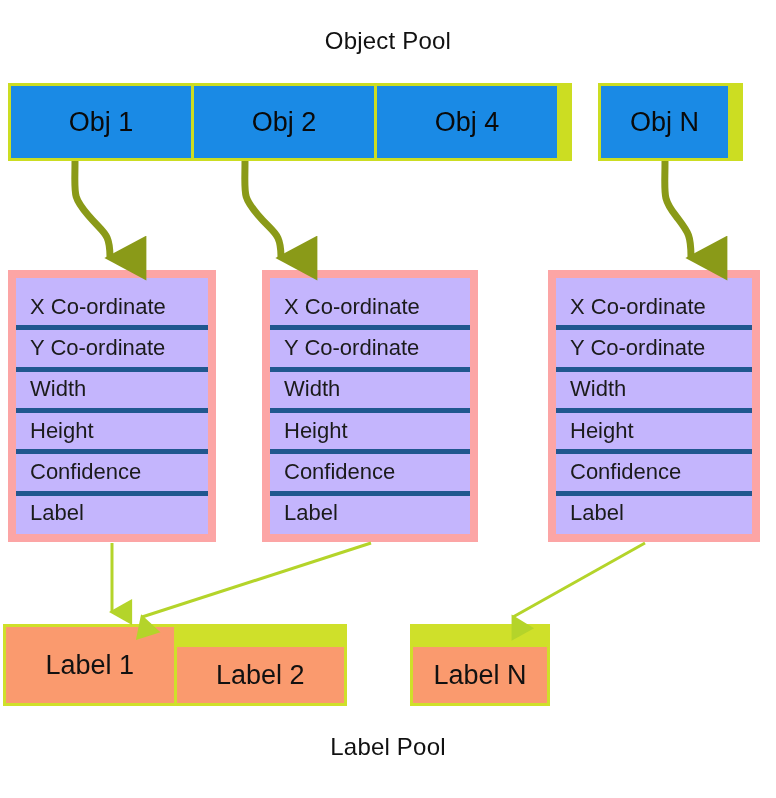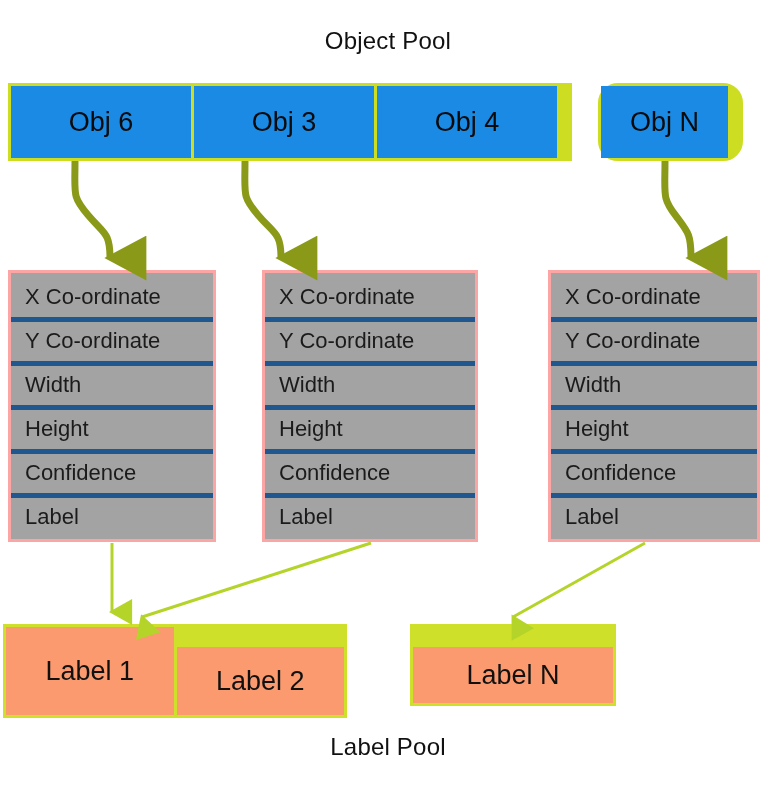--- a/index.html
+++ b/index.html
@@ -41,47 +41,47 @@
 
   
   .obj-group {
     position: absolute;
     display: flex;
     background: #ccdd22;
     border: 3px solid #ccdd22;
     box-sizing: border-box;
   }
   #obj-group-main { left: 8px;   top: 83px; width: 564px; height: 78px; }
-  #obj-group-n    { left: 598px; top: 83px; width: 145px; height: 78px; border-radius: 20px; }
+  #obj-group-n    { left: 598px; top: 83px; width: 145px; height: 78px; }
 
   .obj-cell {
     flex: 1 1 0;
     background: #1a8ae5;
     display: flex;
     align-items: center;
     justify-content: center;
     color: #0a0a0a;
     font-size: 27px;
     font-weight: 400;
     margin-right: 3px;
     box-sizing: border-box;
   }
   .obj-cell:last-child { margin-right: 12px; }
 
   
   .attr-box {
     position: absolute;
     top: 270px;
     height: 272px;
-    background: #a3a3a3;
-    border: 3px solid #fca5a5;
+    background: #c4b5fd;
+    border: 8px solid #fca5a5;
     box-sizing: border-box;
     display: flex;
     flex-direction: column;
-    padding: 2px 0 0 0;
+    padding: 8px 0 0 0;
   }
   #attr-box-0 { left: 8px;   width: 208px; }
   #attr-box-1 { left: 262px; width: 216px; }
   #attr-box-2 { left: 548px; width: 212px; }
 
   .attr-row {
     flex: 1 1 0;
     display: flex;
     align-items: center;
     position: relative;
@@ -102,22 +102,22 @@
   .attr-row:first-child::before { display: none; }
 
   
   .label-group {
     position: absolute;
     display: flex;
     background: #cfe02a;
     border: 3px solid #cfe02a;
     box-sizing: border-box;
   }
-  #label-group-main { left: 3px;   top: 624px; width: 344px; height: 94px; }
-  #label-group-n    { left: 410px; top: 624px; width: 206px; height: 82px; }
+  #label-group-main { left: 3px;   top: 624px; width: 344px; height: 82px; }
+  #label-group-n    { left: 410px; top: 624px; width: 140px; height: 82px; }
 
   .label-cell {
     flex: 1 1 0;
     background: #fa9a6e;
     display: flex;
     align-items: center;
     justify-content: center;
     color: #111111;
     font-size: 27px;
     margin-right: 3px;
@@ -136,24 +136,24 @@
 </style>
 </head>
 <body>
 
 <div id="stage">
 
   <div class="pool-title" id="title-object">Object Pool</div>
 
   <div class="obj-group" id="obj-group-main">
     <div class="obj-cell">
-      <span>Obj 6</span>
-    </div>
-    <div class="obj-cell">
-      <span>Obj 3</span>
+      <span>Obj 1</span>
+    </div>
+    <div class="obj-cell">
+      <span>Obj 2</span>
     </div>
     <div class="obj-cell">
       <span>Obj 4</span>
     </div>
   </div>
 
   <div class="obj-group" id="obj-group-n">
     <div class="obj-cell">
       <span>Obj N</span>
     </div>

